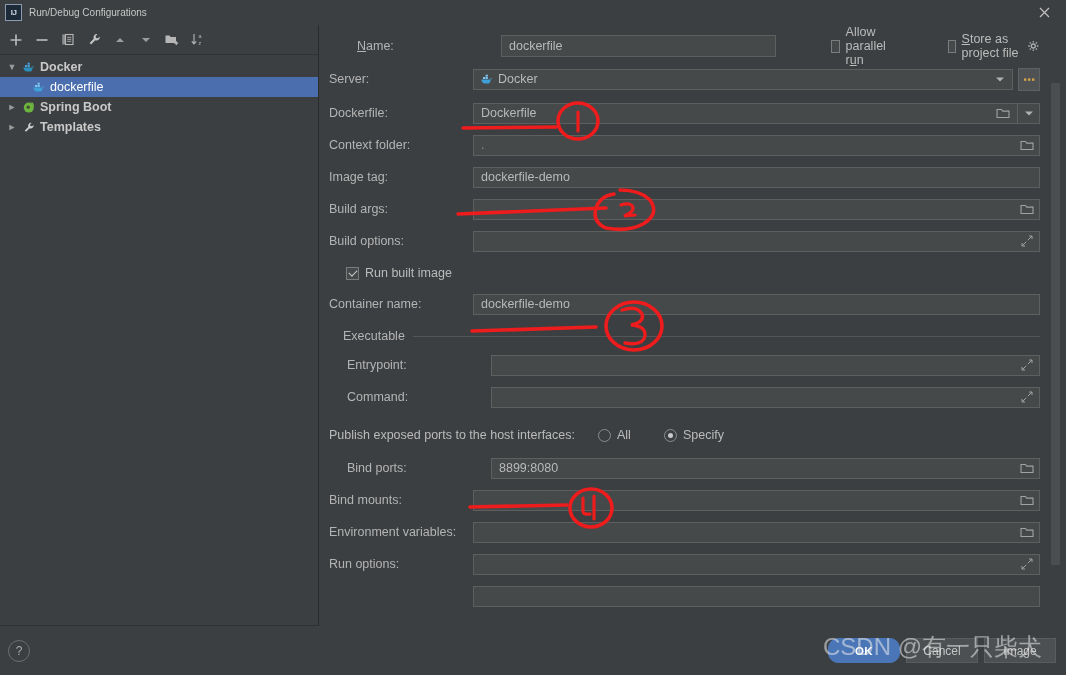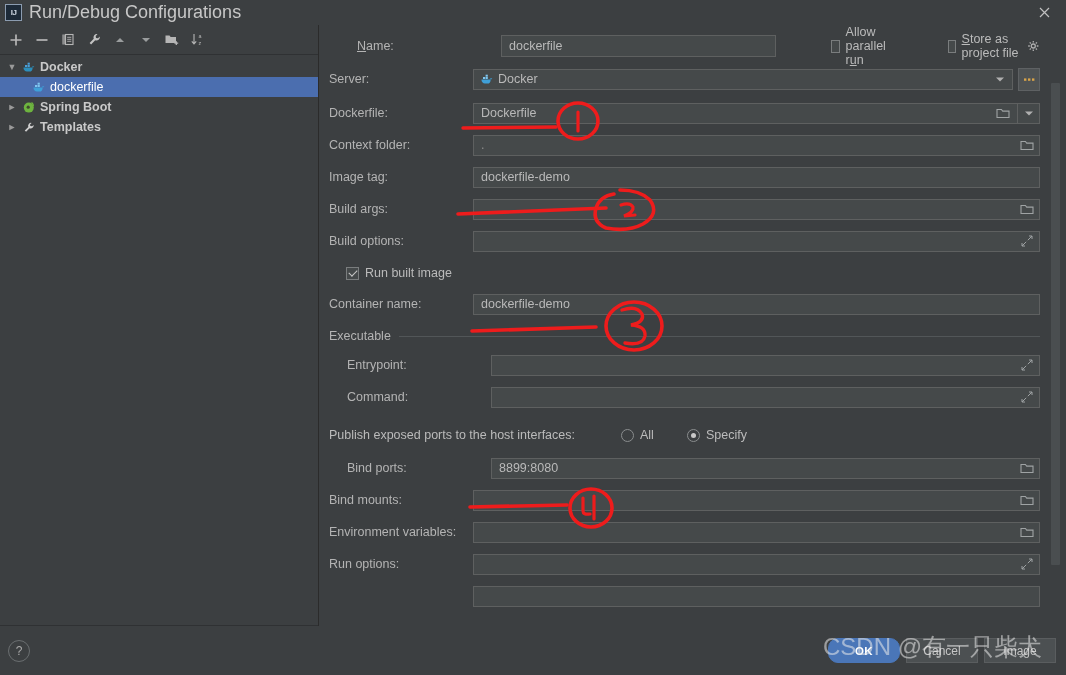--- a/index.html
+++ b/index.html
@@ -28,21 +28,21 @@
     width: 15px; height: 15px;
     margin-left: 5px; margin-right: 7px;
     border: 1px solid #8c9cb0;
     background: #1d2a38;
     color: #cfd8e3;
     font-size: 8px; font-weight: bold;
     display: flex; align-items: center; justify-content: center;
     letter-spacing: -0.5px;
     font-family: "Liberation Sans", sans-serif;
   }
-  #window-title { font-size: 18px; color: #c7c7c7; }
+  #window-title { font-size: 10px; color: #c7c7c7; }
   #close-btn {
     position: absolute; right: 0; top: 0;
     width: 44px; height: 25px;
     display: flex; align-items: center; justify-content: center;
     color: #c0c0c0; font-size: 15px;
     cursor: pointer;
   }
 
   
   #body-split {
@@ -197,21 +197,21 @@
   }
   .radio.sel::after {
     content: ""; width: 5px; height: 5px; border-radius: 50%;
     background: #c9c9c9;
   }
   .mn { text-decoration: underline; }
 
   
   .section {
     display: flex; align-items: center;
-    margin: 4px 0 10px 0;
+    margin: 4px 0 10px 14px;
     height: 16px;
     justify-content: space-between;
   }
   .section .stitle { font-size: 12.5px; color: #b4b4b4; padding-right: 8px; }
   .section .sline { flex: 1; height: 1px; background: #525658; }
 
   .top-checks {
     display: flex; align-items: center;
     margin-left: 38px; gap: 28px;
   }
@@ -558,21 +558,21 @@
           <span class="val"></span>
           <span class="fld-icon">
             <svg width="12" height="12" viewBox="0 0 12 12">
               <path d="M11 1 L6.8 5.2 M11 1 V4 M11 1 H8 M1 11 L5.2 6.8 M1 11 V8 M1 11 H4" stroke="#9fa3a4" stroke-width="1" fill="none"></path>
             </svg>
           </span>
         </div>
       </div>
 
       <div class="row" style="margin-bottom:11px;">
-        <span style="margin-right:29px;">Publish exposed ports to the host interfaces:</span>
+        <span style="margin-right:6px;">Publish exposed ports to the host interfaces:</span>
         <div class="cb-wrap" style="margin-right:16px;justify-content:space-between;">
           <span class="radio"></span>
           <span>All</span>
         </div>
         <div class="cb-wrap">
           <span class="radio sel"></span>
           <span>Specify</span>
         </div>
       </div>
 

